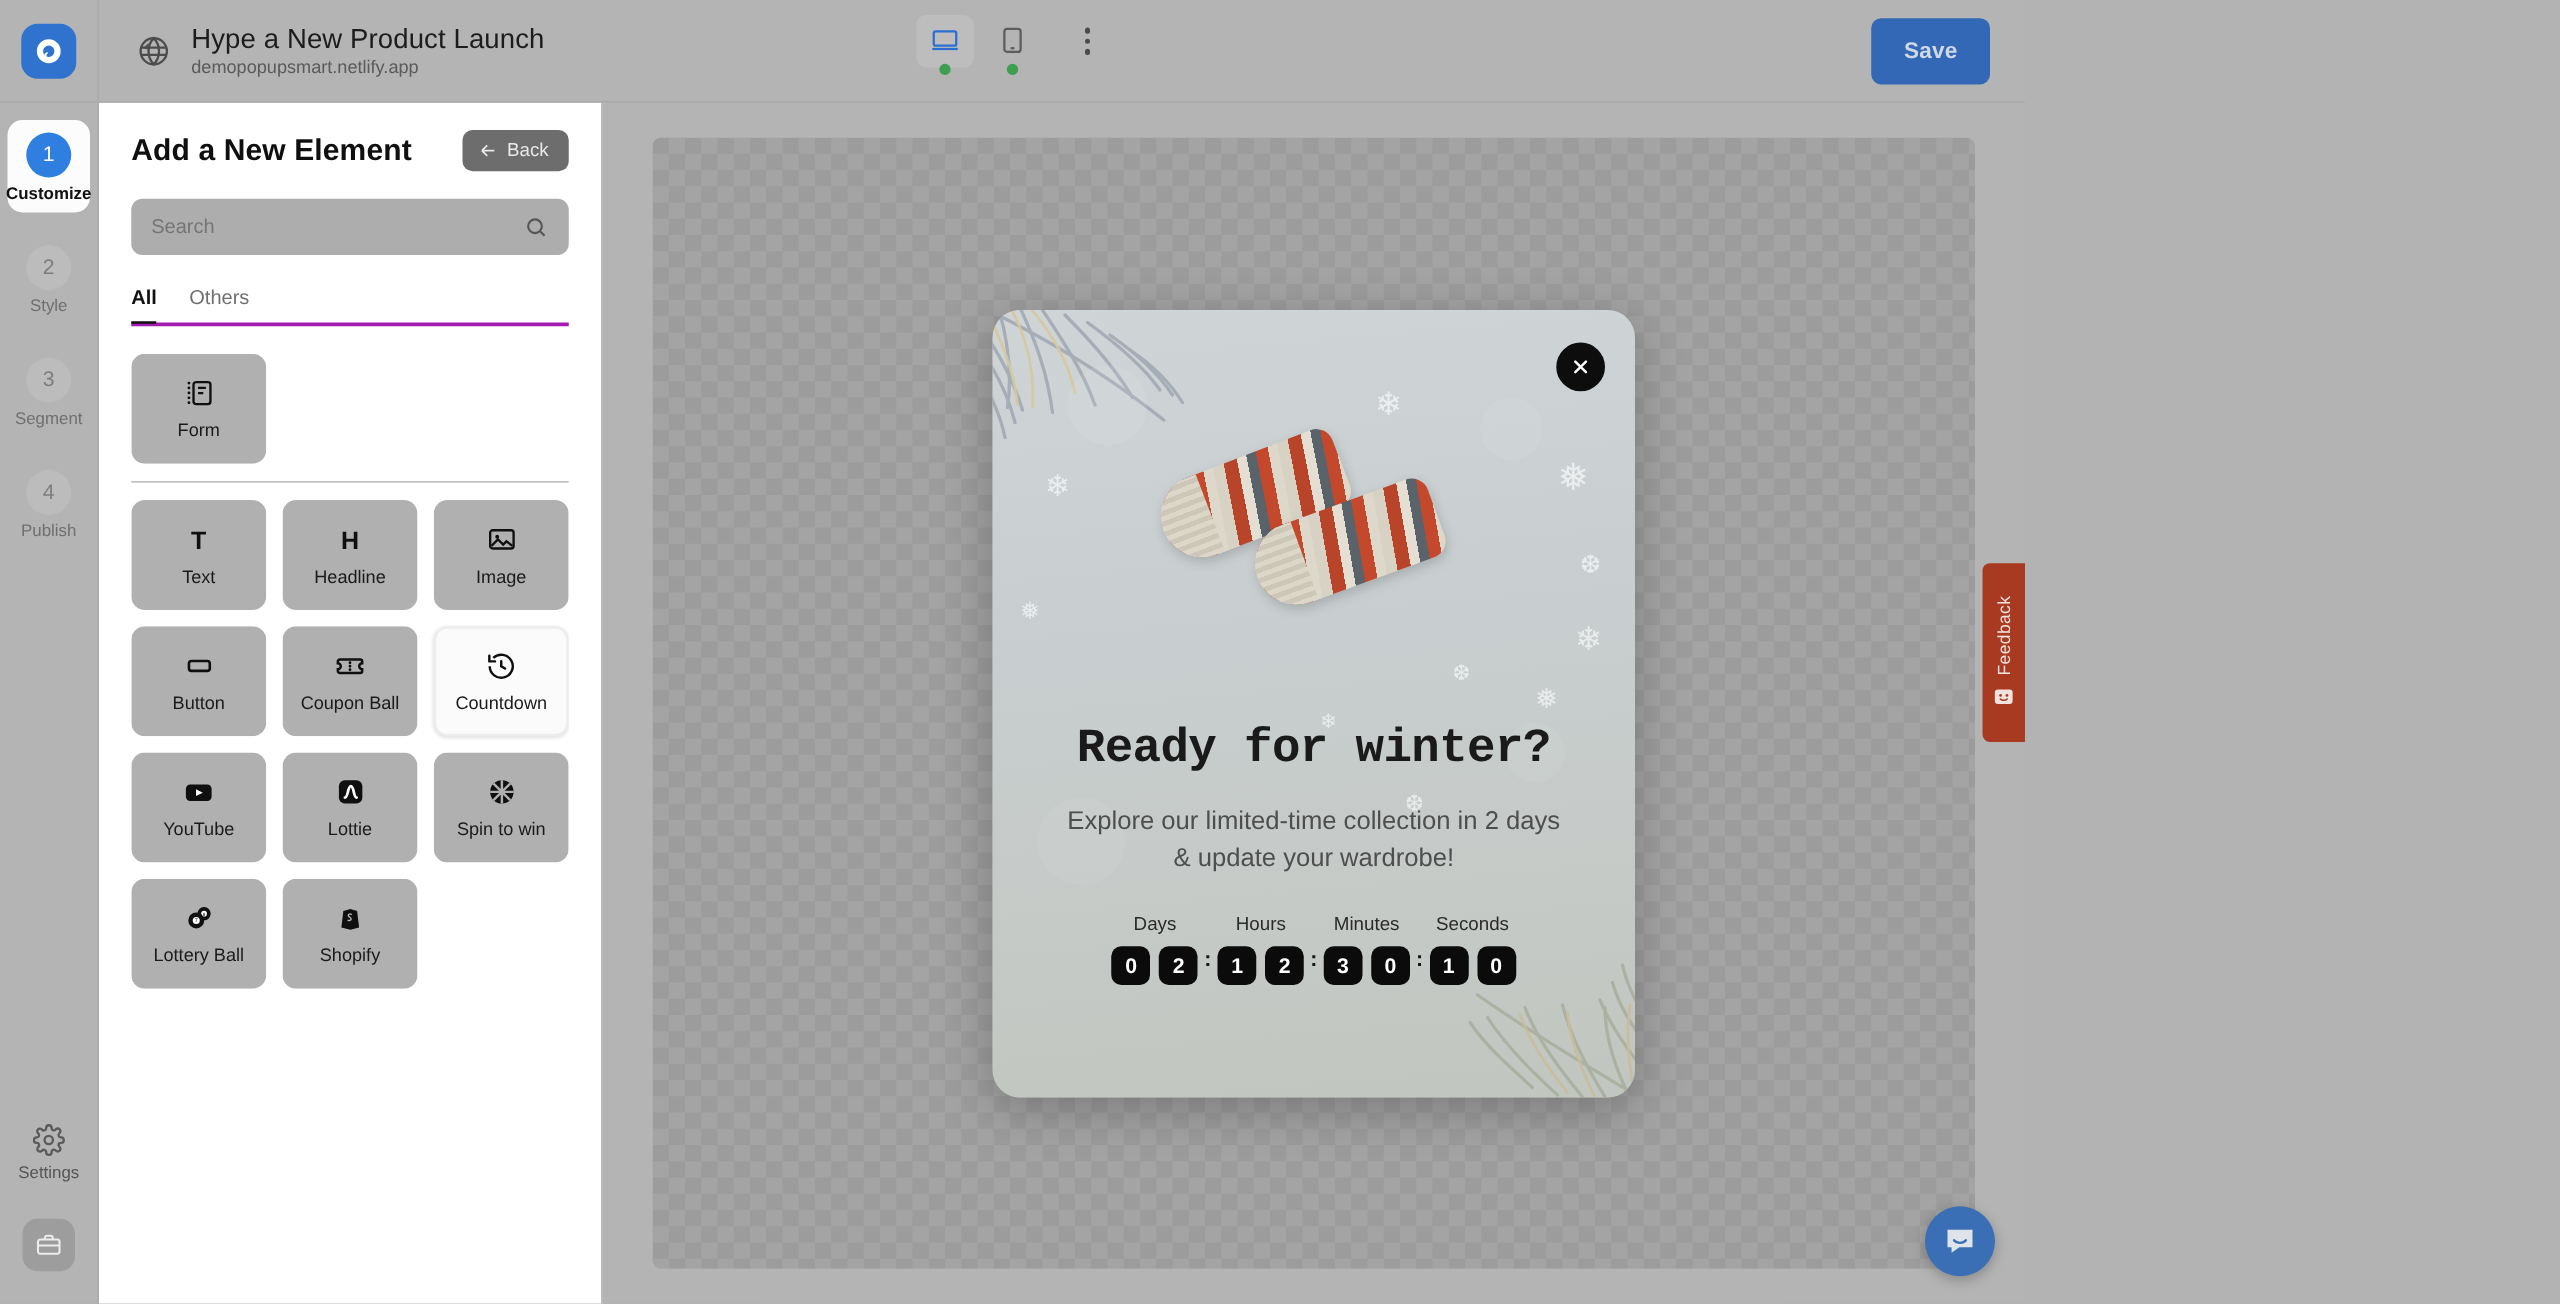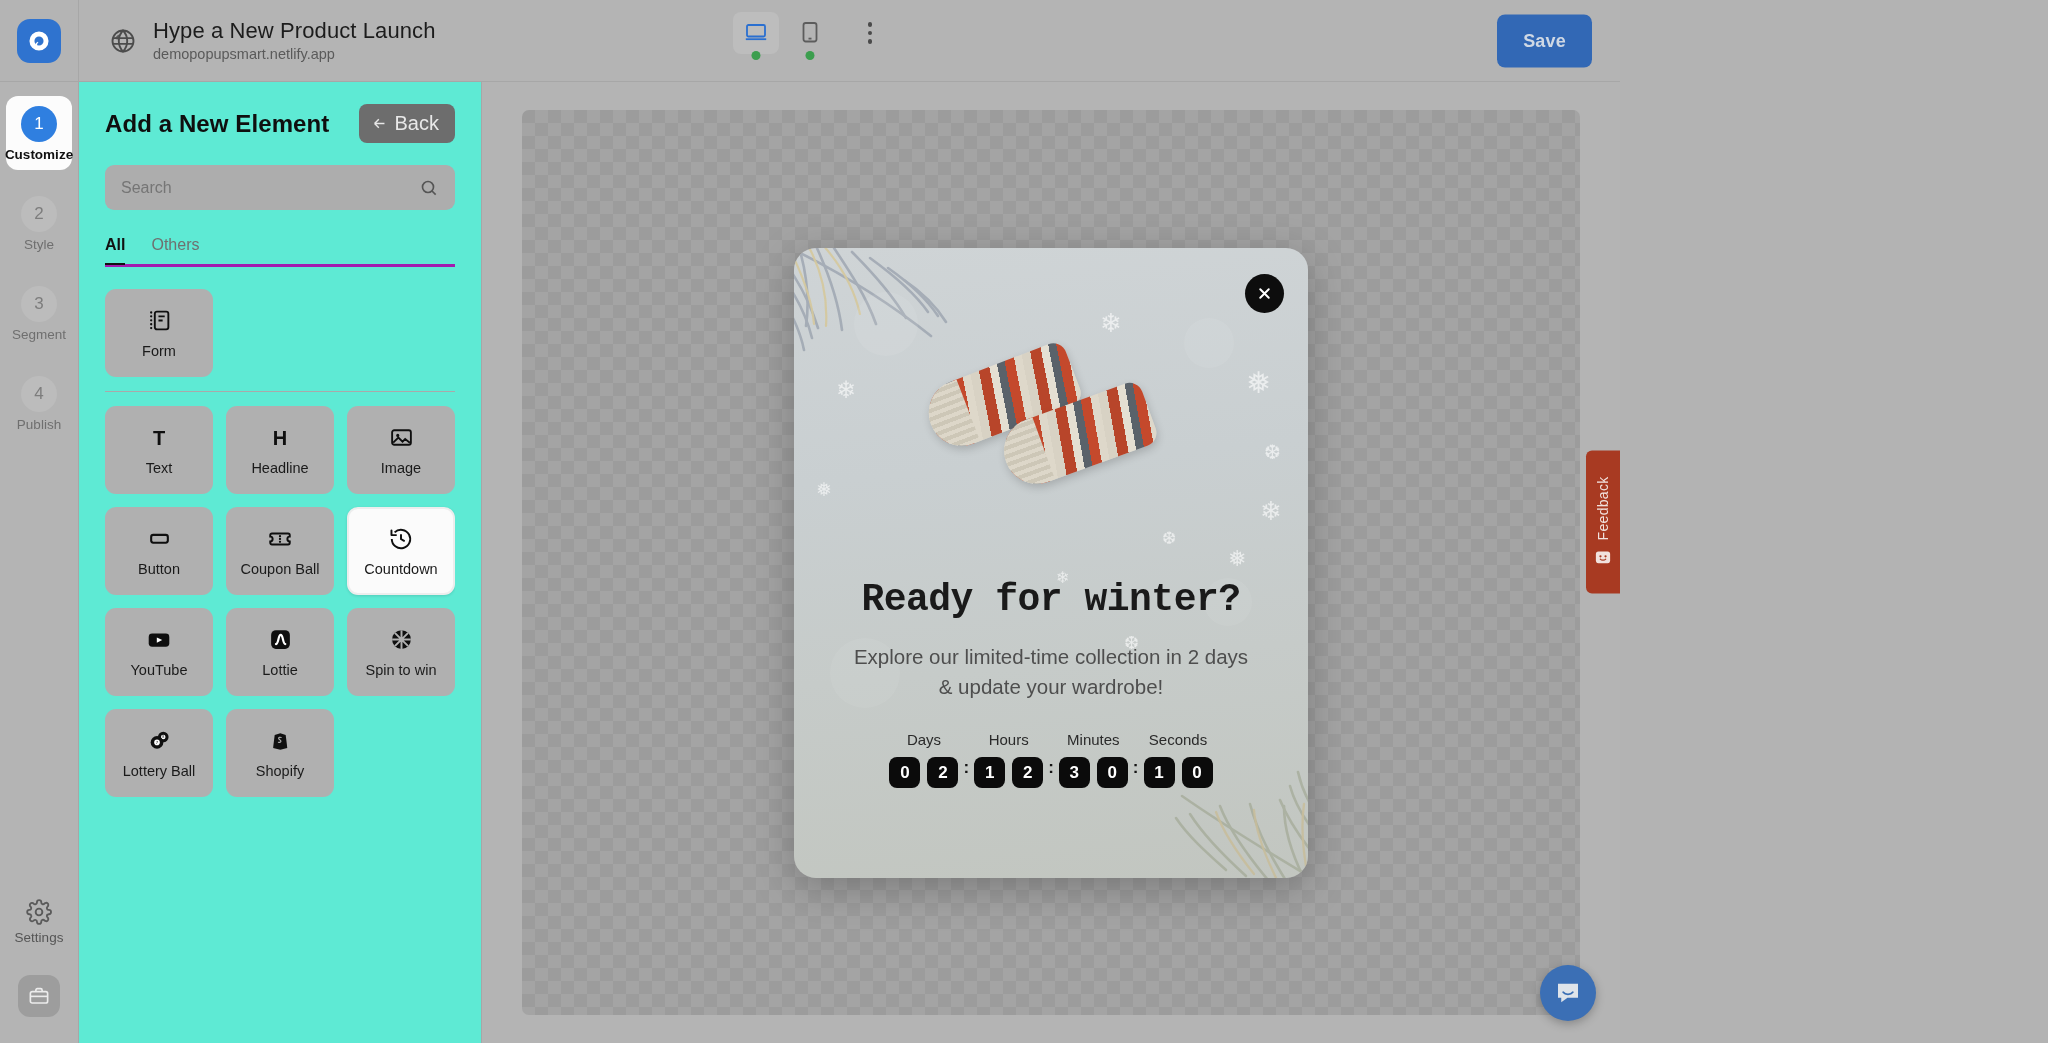--- a/index.html
+++ b/index.html
@@ -96,33 +96,33 @@
   .settings-item { display: flex; flex-direction: column; align-items: center; gap: 5px; cursor: pointer; justify-content: flex-end; }
   .settings-item .lbl { font-size: 13.5px; color: #555; }
   .briefcase-btn {
     width: 42px; height: 42px; border-radius: 12px; background: #9d9d9d;
     display: flex; align-items: center; justify-content: center; cursor: pointer;
   }
 
   
   .panel {
     width: 403px; min-width: 403px;
-    background: #5eead4;
+    background: #ffffff;
     border-right: 1px solid #a7a7a7;
     padding: 22px 26px 0 26px;
     display: flex; flex-direction: column;
     overflow: hidden;
     justify-content: space-between;
   }
   .panel-head { display: flex; align-items: center; justify-content: space-between; margin-bottom: 22px; }
   .panel-title { font-size: 24px; font-weight: 700; color: #0f0f0f; letter-spacing: .1px; }
   .back-btn {
     background: #6d6d6d; color: #e8e8e8;
     border: none; border-radius: 8px;
-    font-size: 20px; font-weight: 400;
+    font-size: 15px; font-weight: 400;
     padding: 8px 16px 8px 12px;
     display: flex; align-items: center; gap: 7px; cursor: pointer;
     font-family: "Liberation Sans", sans-serif;
   }
   .search-box {
     background: #adadad; border-radius: 9px;
     height: 45px; display: flex; align-items: center;
     padding: 0 16px; margin-bottom: 26px;
   }
   .search-box input {

